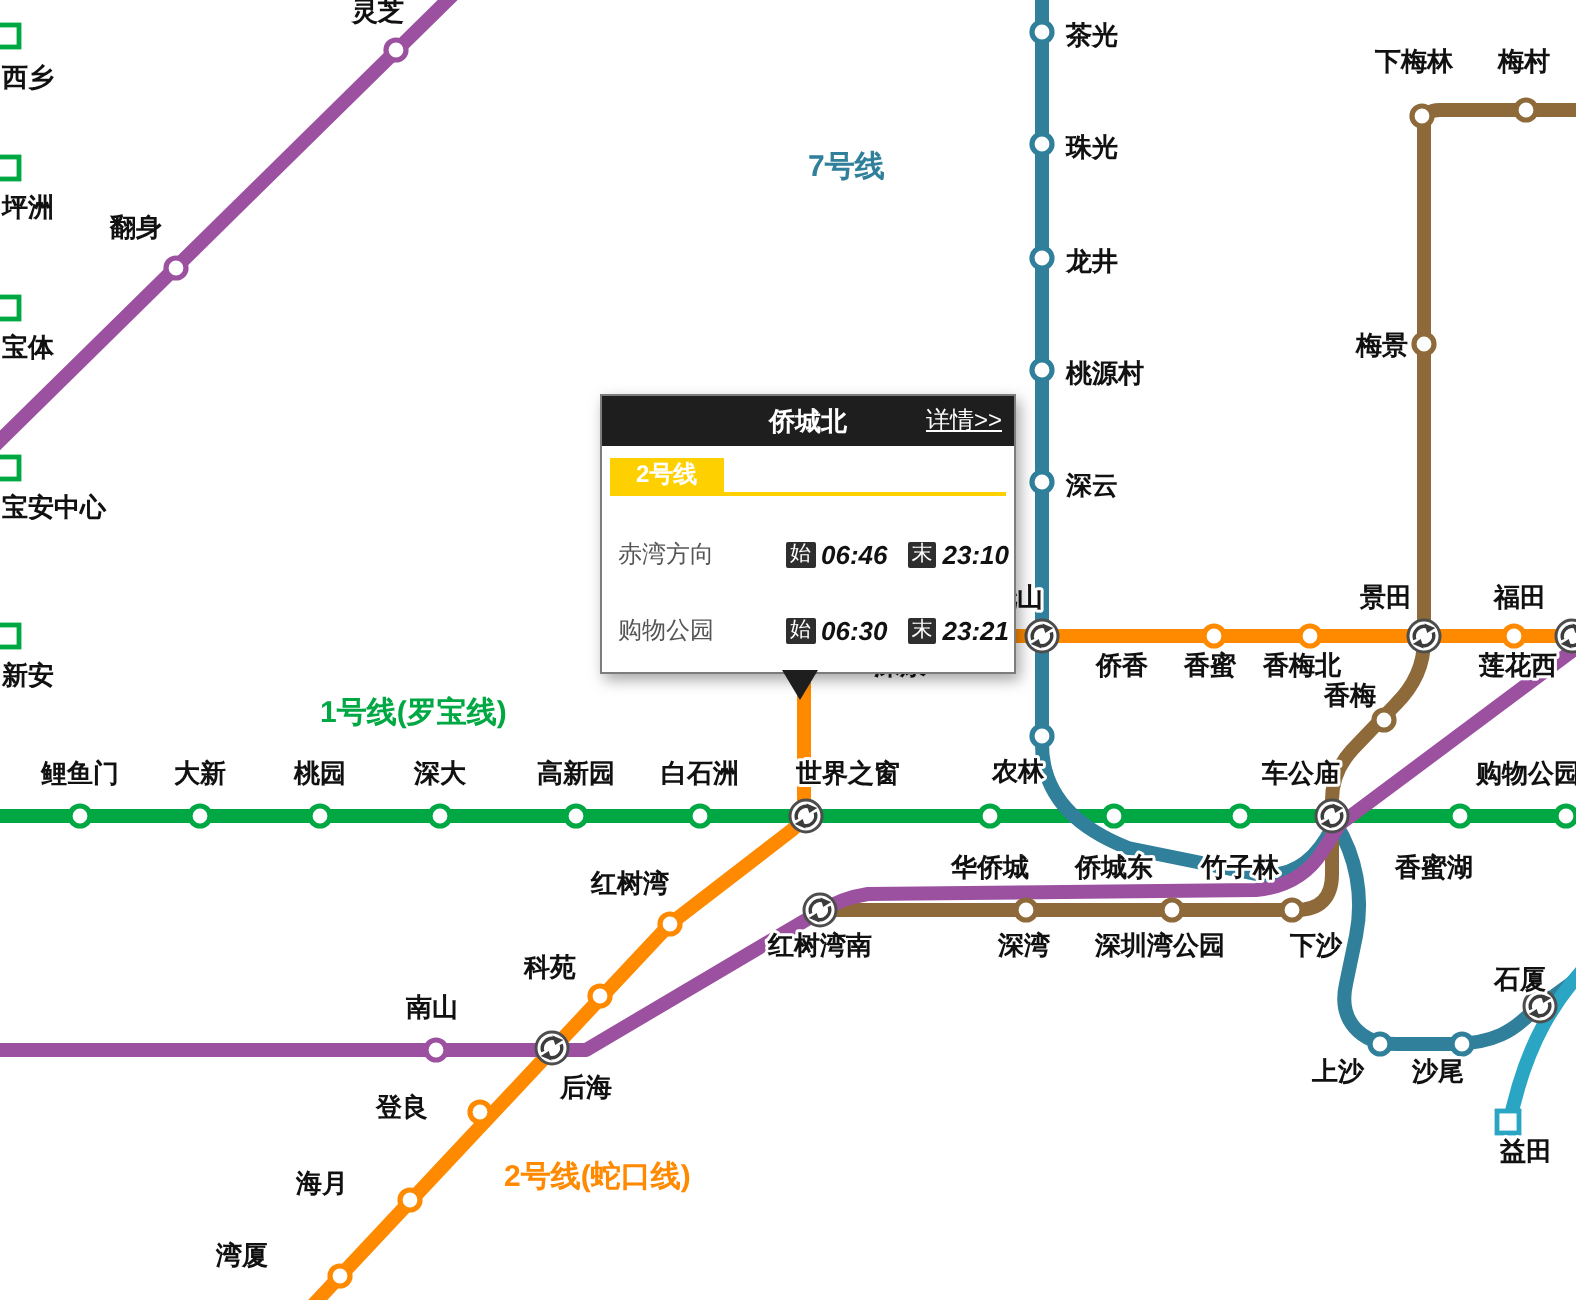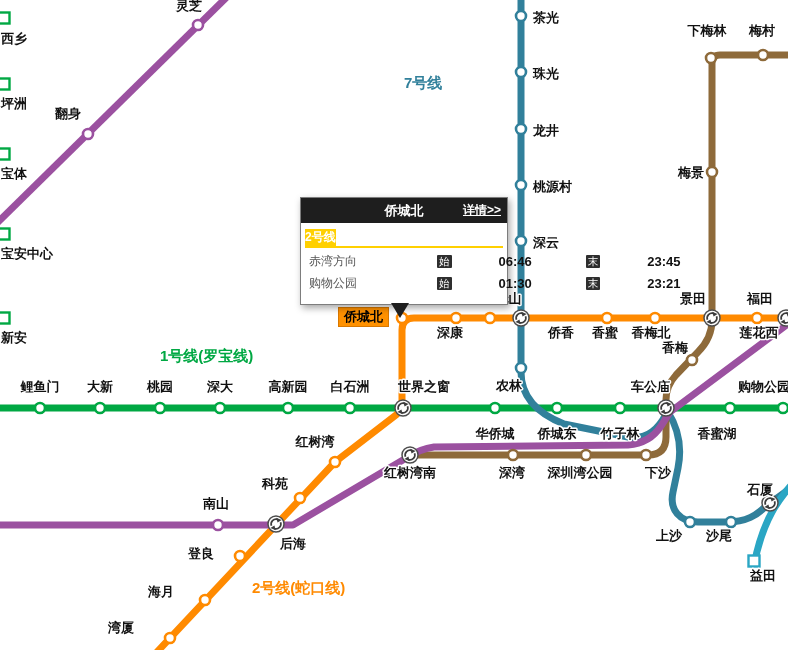--- a/index.html
+++ b/index.html
@@ -9,31 +9,31 @@
   .st-label { font-family:"Liberation Sans",sans-serif; font-size:13px; font-weight:600; fill:#111;
               stroke:#fff; stroke-width:3px; paint-order:stroke; stroke-linejoin:round; }
   .line-label { font-family:"Liberation Sans",sans-serif; font-size:15px; font-weight:bold;
               stroke:#fff; stroke-width:3.5px; paint-order:stroke; stroke-linejoin:round; }
   .selected-station { position:absolute; left:338px; top:307px; z-index:5; background:#FF9100; color:#000;
               font-weight:bold; font-size:13px; line-height:16px; padding:1px 5px; border:1px solid #d97800; cursor:pointer; }
   .popup { position:absolute; left:300px; top:197px; width:208px; z-index:10; background:#fff;
               border:1px solid #7d7d7d; box-shadow:2px 3px 7px rgba(0,0,0,.35); }
   .popup-header { background:#1e1e1e; color:#fff; height:25px; line-height:25px; position:relative;
               text-align:center; font-size:13px; font-weight:bold; }
-  .popup-details { position:absolute; right:6px; top:0; color:#fff; font-size:12px; font-weight:bold;
+  .popup-details { position:absolute; right:6px; top:0; color:#fff; font-size:12px; font-weight:normal;
               text-decoration:underline; cursor:pointer; }
   .popup-body { padding-bottom:12px; }
   .line-badge { display:inline-block; margin:6px 0 0 4px; background:#FFD000; color:#fff;
-              font-weight:bold; font-size:12px; line-height:15px; padding:1px 0; }
+              font-weight:bold; font-size:12px; line-height:15px; padding:1px 13px; }
   .badge-rule { border-bottom:2px solid #FFD000; margin:0 4px; }
-  .sched-row { display:flex; align-items:center; padding:5px 8px 0 8px;gap:44px; }
+  .sched-row { display:flex; align-items:center; padding:21px 8px 0 8px; }
   .sched-dir { color:#555; font-size:12px; width:84px; flex:none; }
   .time-badge { background:#2e2e2e; color:#fff; font-size:10.5px; line-height:13px; padding:0 2px;
               margin-right:3px; border-radius:1px; flex:none; }
-  .sched-time { font-size:13px; font-weight:bold; color:#111; margin-right:10px; flex:none; }
+  .sched-time { font-size:13px; font-weight:bold; color:#111; margin-right:10px; flex:none;font-style:italic; }
   .popup-arrow { position:absolute; left:90px; top:100%; margin-top:-1px; width:0; height:0;
               border-left:9px solid transparent; border-right:9px solid transparent; border-top:15px solid #1e1e1e; }
 </style>
 </head>
 <body>
 
 <svg id="metro-map" width="788" height="650" viewBox="0 0 788 650">
   <defs>
     <g id="sym-transfer">
       <circle r="8" fill="#fff" stroke="#4d4d4d" stroke-width="1.5"></circle>
@@ -177,24 +177,24 @@
     <a class="popup-details">详情&gt;&gt;</a>
   </div>
   <div class="popup-body">
     <span class="line-badge" style="background: rgb(255, 208, 0);">2号线</span>
     <div class="badge-rule" style="border-bottom-color: rgb(255, 208, 0);"></div>
     <div class="sched-row">
       <span class="sched-dir">赤湾方向</span>
       <span class="time-badge">始</span>
       <span class="sched-time">06:46</span>
       <span class="time-badge">末</span>
-      <span class="sched-time">23:45</span>
+      <span class="sched-time">23:10</span>
     </div>
     <div class="sched-row">
       <span class="sched-dir">购物公园</span>
       <span class="time-badge">始</span>
-      <span class="sched-time">01:30</span>
+      <span class="sched-time">06:30</span>
       <span class="time-badge">末</span>
       <span class="sched-time">23:21</span>
     </div>
   </div>
   <div class="popup-arrow"></div>
 </div>
 
 </body></html>

